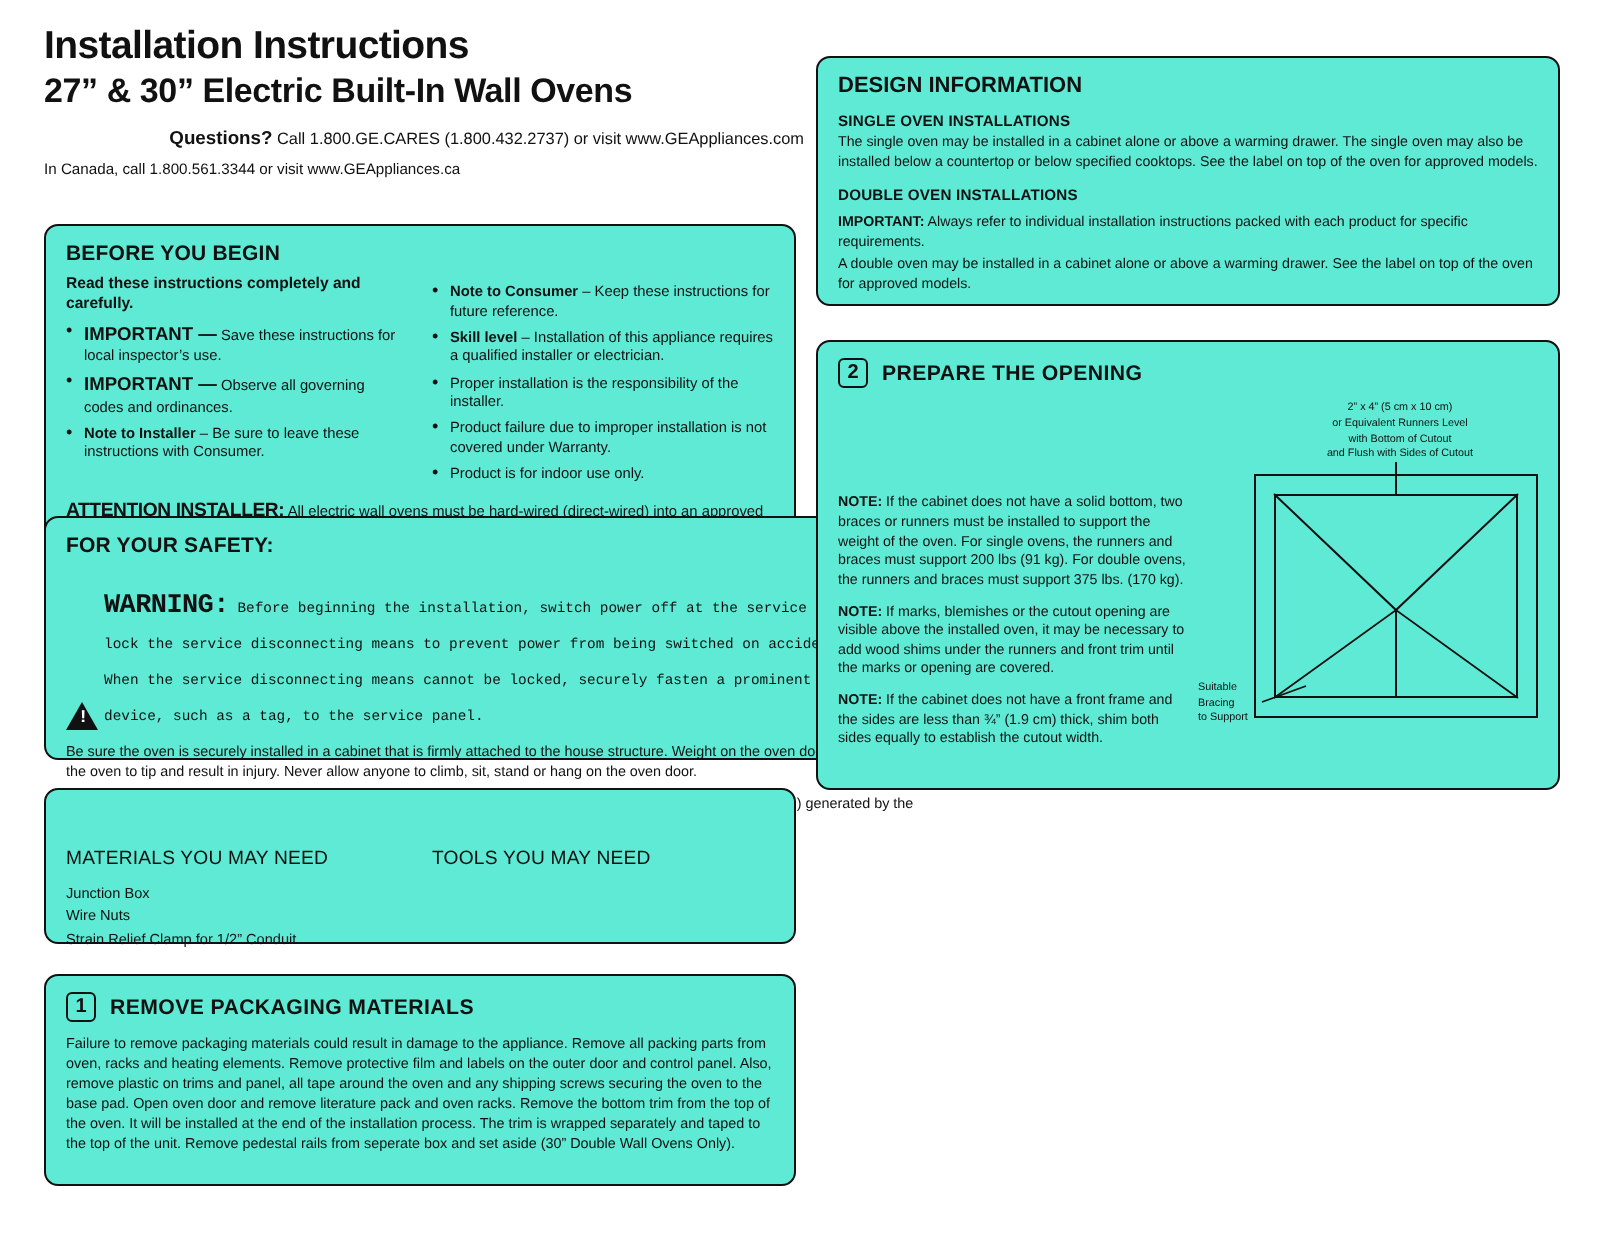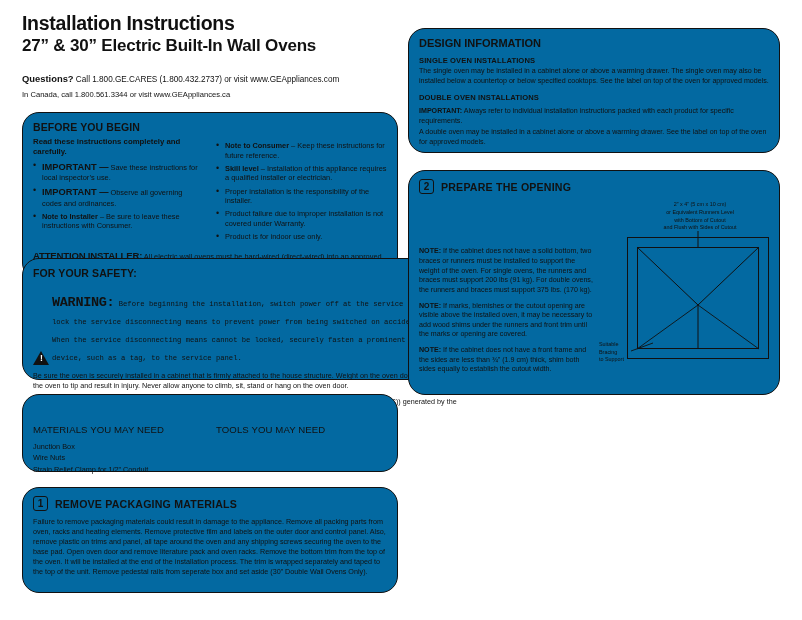--- a/index.html
+++ b/index.html
@@ -11,30 +11,30 @@
     color: #111;
     overflow: hidden;
     position: relative;
   }
   .page { position:relative; width:802px; height:620px; padding:16px; }
 
   
   .header { position:absolute; left:22px; top:12px; width:380px; }
   .title1 { font-size:19.5px; font-weight:bold; letter-spacing:-0.3px; line-height:1.18; }
   .title2 { font-size:17px; font-weight:bold; letter-spacing:-0.2px; line-height:1.2; margin-top:1px; }
-  .questions { margin-top:17px; font-size:8.2px; line-height:1.35; }
+  .questions { margin-top:7px; font-size:8.2px; line-height:1.35;text-align:right; }
   .questions b { font-size:9.4px; }
   .incanada { margin-top:4px; font-size:7.6px; line-height:1.3; }
 
   
   .box {
     position:absolute;
     border:1.4px solid #111;
-    border-radius:17px;
-    background:#0369a1;
+    border-radius:7px;
+    background:#5eead4;
   }
   .box-inner { padding:8px 10px 9px 10px; }
   .sec-title { font-size:10.5px; font-weight:bold; letter-spacing:0.1px; }
   .sec-title-lg { font-size:11px; font-weight:bold; }
 
   
   #box-before { left:22px; top:112px; width:376px; height:168px; }
   .two-col { display:flex; gap:12px; }
   .col { width:50%; }
   .lead { font-size:7.8px; font-weight:bold; line-height:1.3; margin-top:4px; }

